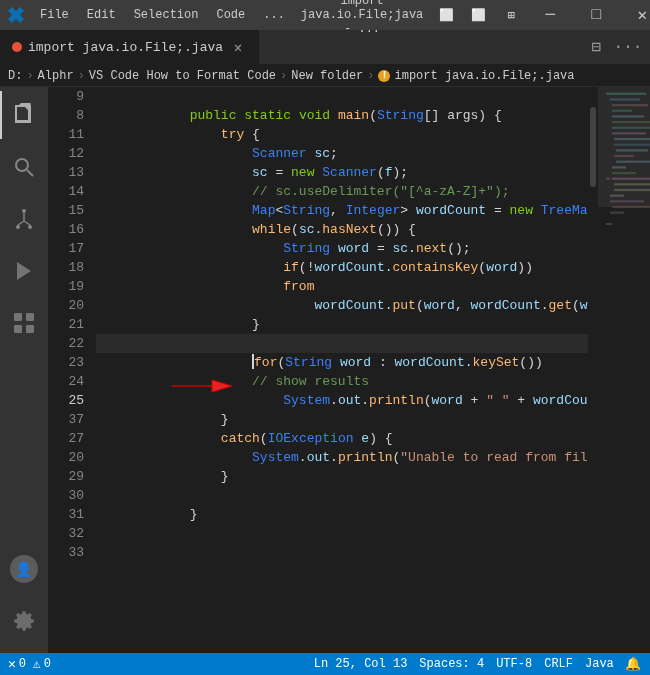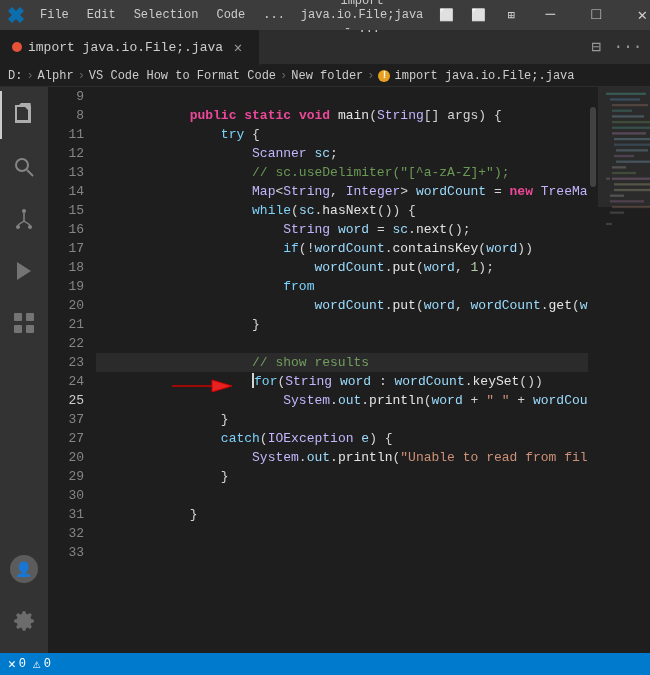--- a/index.html
+++ b/index.html
@@ -231,27 +231,27 @@
       white-space: pre;
       display: block;
       font-size: 13px;
       position: relative;
     }
     .code-line.active-line {
       background: rgba(255,255,255,0.07);
     }
 
     
-    .kw { color: #ec4899; font-weight: bold; }
-    .kw2 { color: #7dd3fc; }
-    .type { color: #c4b5fd; }
+    .kw { color: #84cc16; }
+    .kw2 { color: #fdba74; }
+    .type { color: #3b82f6; }
     .str { color: #ce9178; }
     .comment { color: #6a9955; }
     .num { color: #b5cea8; }
-    .fn { color: #e5e5e5; }
+    .fn { color: #fdba74; }
     .var { color: #9cdcfe; }
     .plain { color: #d4d4d4; }
 
     
     .cursor {
       display: inline-block;
       width: 2px;
       height: 15px;
       background: #d4d4d4;
       vertical-align: middle;
@@ -462,20 +462,23 @@
 
       <div class="code-line">
         <span class="plain">        </span><span class="kw2">try</span><span class="plain"> {</span>
       </div>
 
 
       <div class="code-line">
         <span class="plain">            </span><span class="type">Scanner</span><span class="plain"> </span><span class="var">sc</span><span class="plain">;</span>
       </div>
 
+      <div class="code-line">
+        <span class="plain">            </span><span class="var">sc</span><span class="plain"> = </span><span class="kw">new</span><span class="plain"> </span><span class="type">Scanner</span><span class="plain">(</span><span class="var">f</span><span class="plain">);</span>
+      </div>
 
       <div class="code-line">
         <span class="comment">            // sc.useDelimiter("[^a-zA-Z]+");</span>
       </div>
 
       <div class="code-line">
         <span class="plain">            </span><span class="type">Map</span><span class="plain">&lt;</span><span class="type">String</span><span class="plain">, </span><span class="type">Integer</span><span class="plain">&gt; </span><span class="var">wordCount</span><span class="plain"> = </span><span class="kw">new</span><span class="plain"> </span><span class="type">TreeMap</span>
       </div>
 
       <div class="code-line">
@@ -483,44 +486,41 @@
       </div>
 
       <div class="code-line">
         <span class="plain">                </span><span class="type">String</span><span class="plain"> </span><span class="var">word</span><span class="plain"> = </span><span class="var">sc</span><span class="plain">.</span><span class="fn">next</span><span class="plain">();</span>
       </div>
 
       <div class="code-line">
         <span class="plain">                </span><span class="kw2">if</span><span class="plain">(!</span><span class="var">wordCount</span><span class="plain">.</span><span class="fn">containsKey</span><span class="plain">(</span><span class="var">word</span><span class="plain">))</span>
       </div>
 
-      <div class="code-line">
-        <span class="plain">                    </span><span class="var">wordCount</span><span class="plain">.</span><span class="fn">put</span><span class="plain">(</span><span class="var">word</span><span class="plain">, </span><span class="num">1</span><span class="plain">);</span>
-      </div>
 
       <div class="code-line">
         <span class="plain">                </span><span class="kw2">from</span>
       </div>
 
       <div class="code-line">
         <span class="plain">                    </span><span class="var">wordCount</span><span class="plain">.</span><span class="fn">put</span><span class="plain">(</span><span class="var">word</span><span class="plain">, </span><span class="var">wordCount</span><span class="plain">.</span><span class="fn">get</span><span class="plain">(</span><span class="var">word</span>
       </div>
 
       <div class="code-line">
         <span class="plain">            }</span>
       </div>
 
       <div class="code-line"></div>
-
-      <div class="code-line">
-        <span class="comment">            // show results</span>
-      </div>
 
       <div class="code-line active-line" style="background: rgba(255,255,255,0.06);">
         <span class="plain">            </span><span class="cursor"></span><span class="kw2">for</span><span class="plain">(</span><span class="type">String</span><span class="plain"> </span><span class="var">word</span><span class="plain"> : </span><span class="var">wordCount</span><span class="plain">.</span><span class="fn">keySet</span><span class="plain">())</span>
+      </div>
+
+      <div class="code-line">
+        <span class="comment">            // show results</span>
       </div>
 
       <div class="code-line">
         <span class="plain">                </span><span class="type">System</span><span class="plain">.</span><span class="var">out</span><span class="plain">.</span><span class="fn">println</span><span class="plain">(</span><span class="var">word</span><span class="plain"> + </span><span class="str">" "</span><span class="plain"> + </span><span class="var">wordCount</span>
       </div>
 
 
       <div class="code-line">
         <span class="plain">        }</span>
       </div>
@@ -583,13 +583,21 @@
 
 <div id="status-bar">
   <div class="status-left">
     <div class="status-item error-badge">
       <span style="font-size:13px;">✕</span>
       <span>0</span>
       <span style="font-size:13px; margin-left:4px;">⚠</span>
       <span>0</span>
     </div>
   </div>
+  <div class="status-right">
+    <div class="status-item">Ln 25, Col 13</div>
+    <div class="status-item">Spaces: 4</div>
+    <div class="status-item">UTF-8</div>
+    <div class="status-item">CRLF</div>
+    <div class="status-item">Java</div>
+    <div class="status-item" style="font-size:13px;">🔔</div>
+  </div>
 </div>
 
 </body></html>

